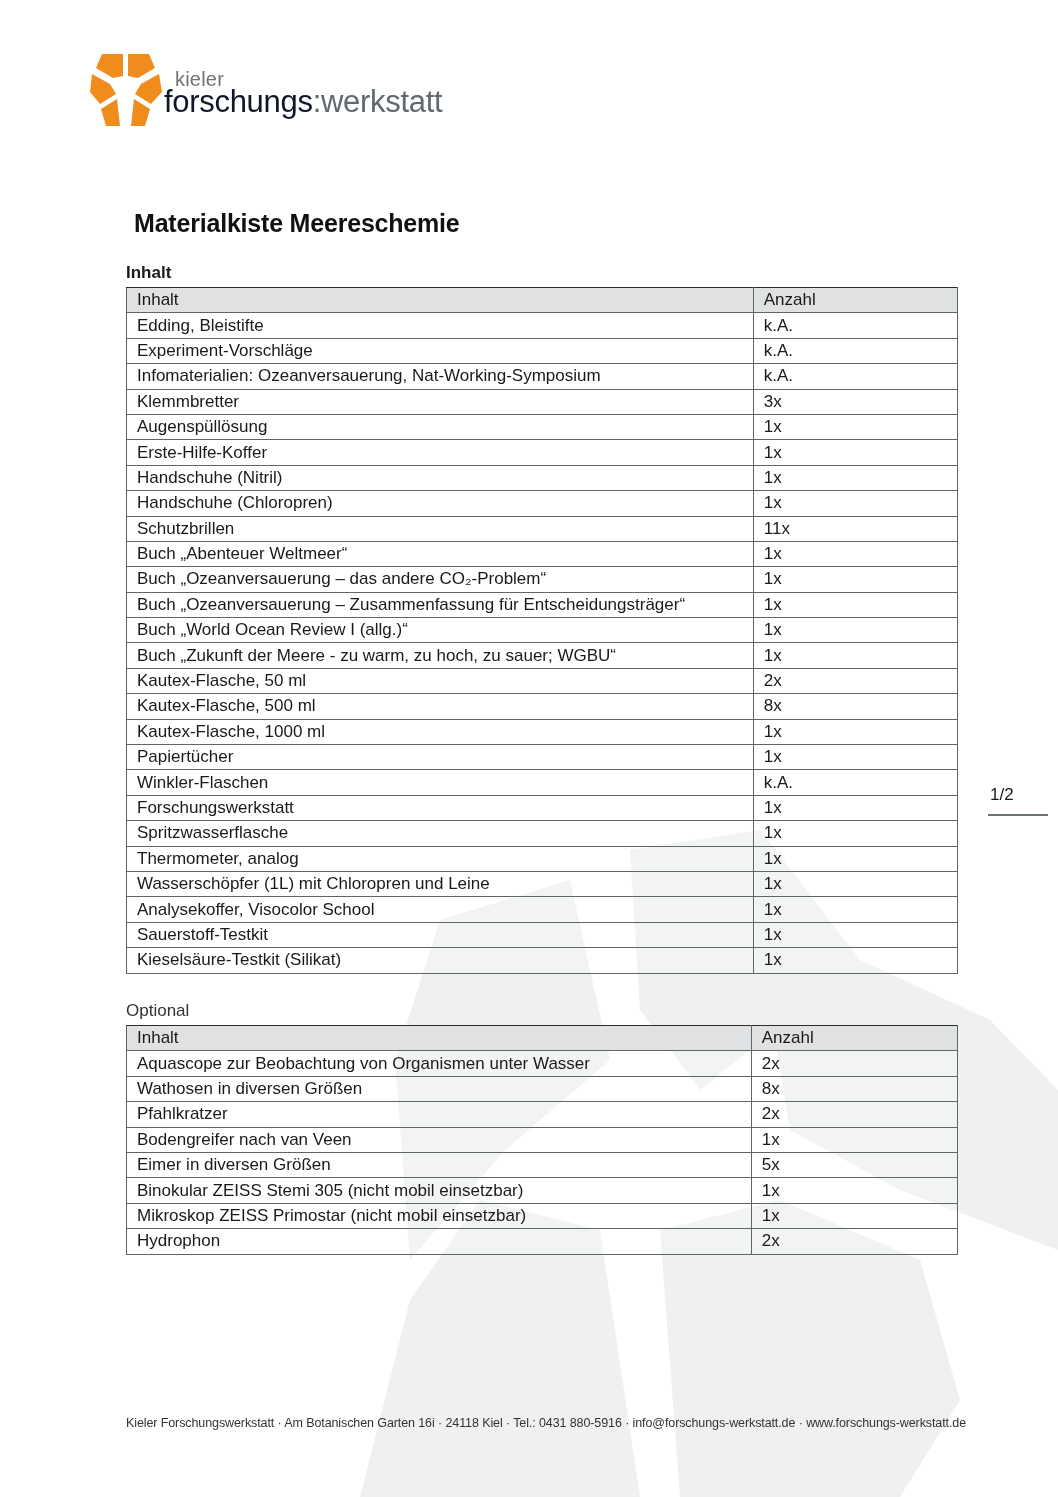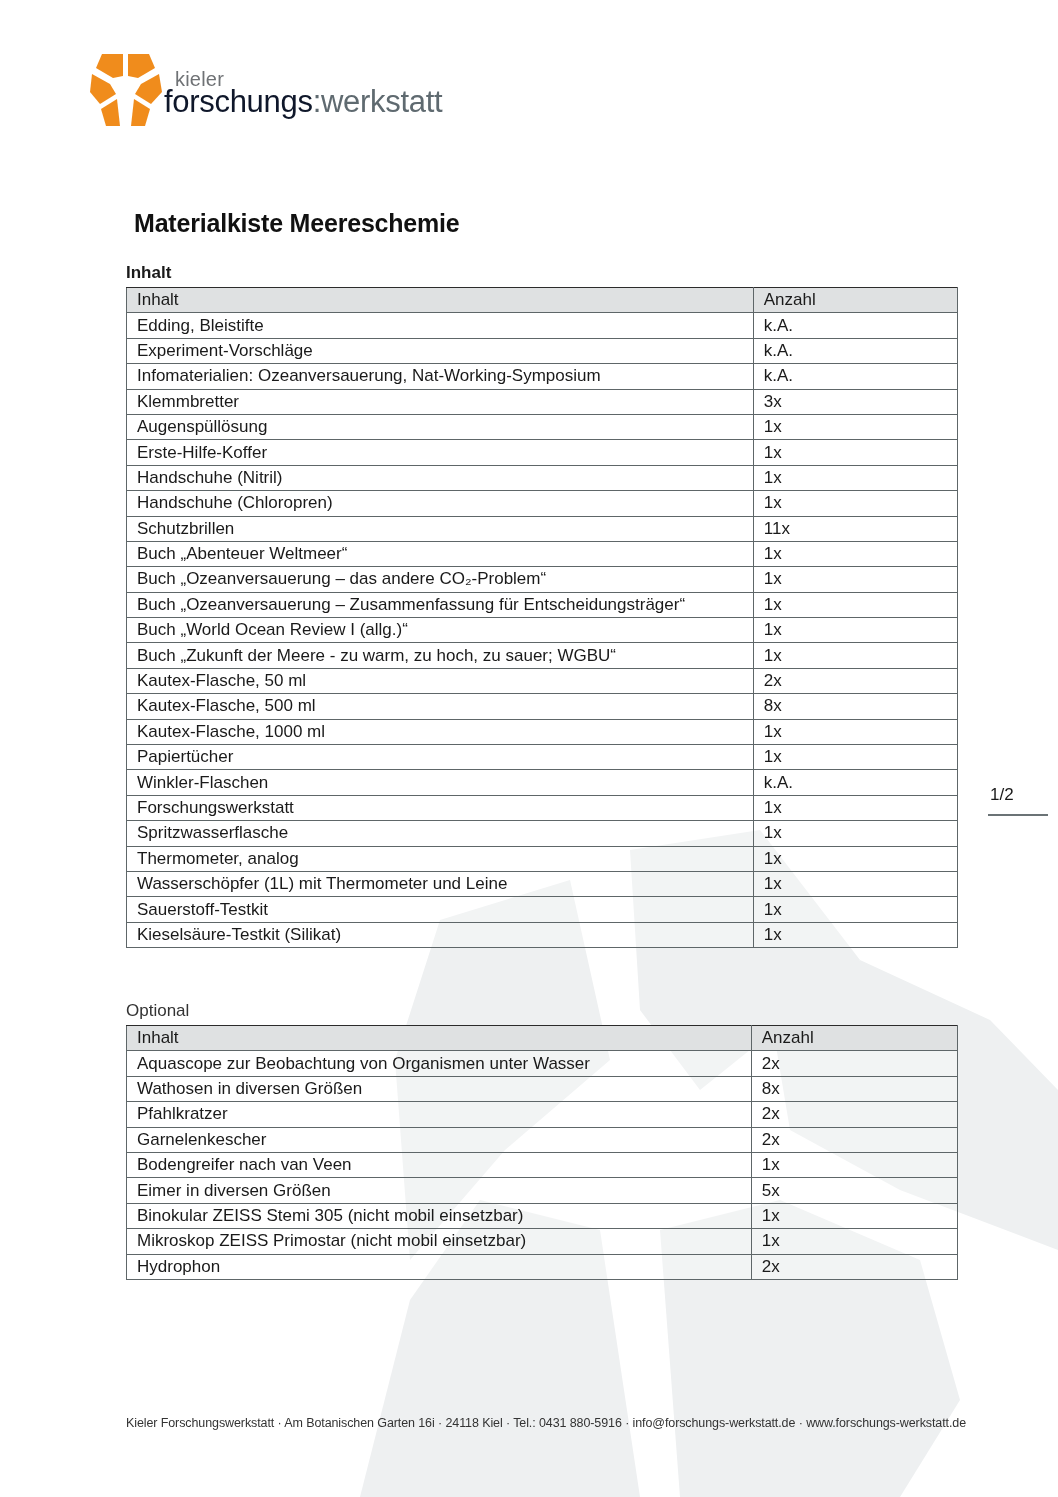--- a/index.html
+++ b/index.html
@@ -154,21 +154,25 @@
         </tr>
         <tr>
           <td class="col-name">Spritzwasserflasche</td>
           <td class="col-qty">1x</td>
         </tr>
         <tr>
           <td class="col-name">Thermometer, analog</td>
           <td class="col-qty">1x</td>
         </tr>
         <tr>
-          <td class="col-name">Wasserschöpfer (1L) mit Thermometer und Leine</td>
+          <td class="col-name">Wasserschöpfer (1L) mit Chloropren und Leine</td>
+          <td class="col-qty">1x</td>
+        </tr>
+        <tr>
+          <td class="col-name">Analysekoffer, Visocolor School</td>
           <td class="col-qty">1x</td>
         </tr>
         <tr>
           <td class="col-name">Sauerstoff-Testkit</td>
           <td class="col-qty">1x</td>
         </tr>
         <tr>
           <td class="col-name">Kieselsäure-Testkit (Silikat)</td>
           <td class="col-qty">1x</td>
         </tr>
@@ -190,24 +194,20 @@
         </tr>
         <tr>
           <td class="col-name">Wathosen in diversen Größen</td>
           <td class="col-qty">8x</td>
         </tr>
         <tr>
           <td class="col-name">Pfahlkratzer</td>
           <td class="col-qty">2x</td>
         </tr>
         <tr>
-          <td class="col-name">Garnelenkescher</td>
-          <td class="col-qty">2x</td>
-        </tr>
-        <tr>
           <td class="col-name">Bodengreifer nach van Veen</td>
           <td class="col-qty">1x</td>
         </tr>
         <tr>
           <td class="col-name">Eimer in diversen Größen</td>
           <td class="col-qty">5x</td>
         </tr>
         <tr>
           <td class="col-name">Binokular ZEISS Stemi 305 (nicht mobil einsetzbar)</td>
           <td class="col-qty">1x</td>

